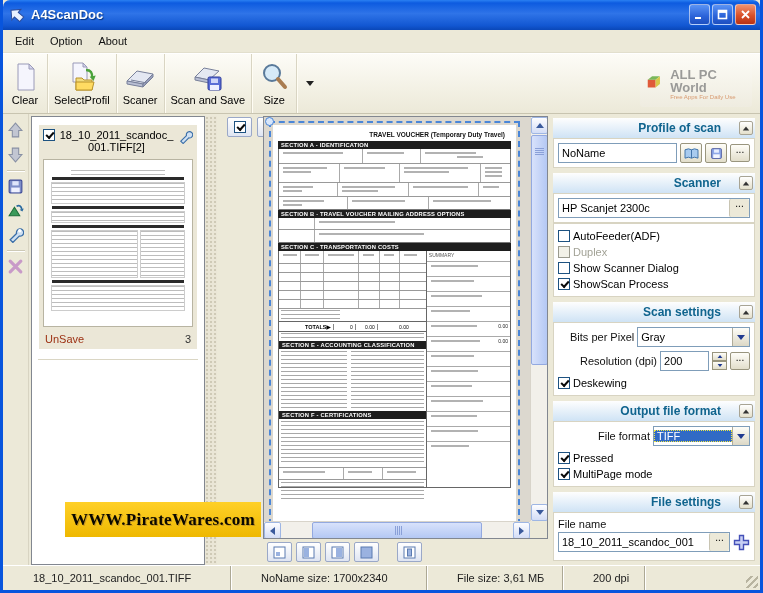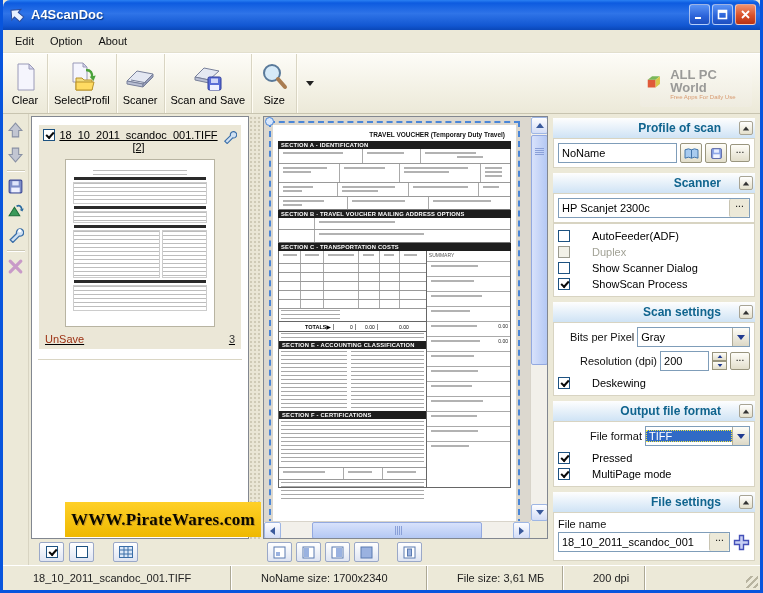--- a/index.html
+++ b/index.html
@@ -38,21 +38,21 @@
   .logo-title { font-size:13px; font-weight:bold; color:#9a9a98; line-height:13px; }
   .logo-tag { font-size:6px; color:#d89a70; }
 
   
   .main { flex:1; display:flex; min-height:0; }
   .side-tools { width:26px; flex:0 0 26px; background:#ece9d8; display:flex; flex-direction:column; align-items:center;
     padding-top:8px; gap:7px; border-right:1px solid #d8d4c2; }
   .side-tools .sep { width:18px; height:1px; background:#cdc9b6; box-shadow:0 1px 0 #fff; }
   .side-tools svg { width:17px; height:17px; }
 
-  .left-col { width:232px; flex:0 0 232px; display:flex; flex-direction:column; position:relative;text-decoration:underline; }
+  .left-col { width:232px; flex:0 0 232px; display:flex; flex-direction:row; position:relative; }
   .thumb-wrap { flex:1; display:flex; min-height:0; padding:2px 0 0 2px; }
   .thumb-list { flex:1; background:#fff; border:1px solid #828790; overflow:hidden; }
   .thumb-scroll { width:12px; background:#eae6d6;
     background-image:radial-gradient(#cfcaB6 1px, transparent 1px); background-size:4px 4px; }
 
   .thumb-card { margin:8px 7px 0 7px; background:#ebe7d7; padding:4px 4px 2px 4px; }
   .thumb-head { display:flex; align-items:flex-start; gap:4px; }
   .thumb-name { flex:1; font-size:11px; text-align:center; line-height:12px; word-break:break-all; }
   .thumb-img { width:150px; height:168px; background:#fff; border:1px solid #b8b4a2; margin:6px auto 4px auto; padding:10px 7px 6px 7px; }
   .thumb-foot { display:flex; font-size:11px; padding:2px 2px; }
@@ -128,21 +128,21 @@
   .collapse .arrow.up { border-bottom-color:#333; transform:scale(.8); }
   .grp-body { background:#fff; border:1px solid #d8d4c2; padding:4px 4px; }
   .row { display:flex; align-items:center; gap:3px; }
   .fld { border:1px solid #7f9db9; background:#fff; height:20px; display:flex; align-items:center; flex:1; min-width:0; }
   .fld input { border:0; outline:0; flex:1; min-width:0; font:11px "Liberation Sans",sans-serif; padding:0 3px; background:transparent; }
   .btn-el { min-width:20px; height:18px; border:1px solid #99957e; border-radius:2px;
     background:linear-gradient(180deg,#fefdf8,#e2decb); font-size:10px; line-height:8px; text-align:center; padding-top:1px; }
   .btn-el.inside { border:none; background:#ece9d8; border-left:1px solid #c8c4b2; height:18px; margin:0; }
   .icon-btn { width:22px; height:20px; border:1px solid #99957e; border-radius:2px;
     background:linear-gradient(180deg,#fefdf8,#e2decb); display:flex; align-items:center; justify-content:center; }
-  .cb-row { display:flex; align-items:center; gap:22px; font-size:11px; padding:2px 0; }
+  .cb-row { display:flex; align-items:center; gap:3px; font-size:11px; padding:2px 0; }
   .cb { width:12px; height:12px; border:1px solid #1d5281; background:#fff; position:relative; flex:0 0 12px; }
   .cb.checked::after { content:""; position:absolute; left:2px; top:2px; width:6px; height:3px;
     border-left:2px solid #0a0a0a; border-bottom:2px solid #0a0a0a; transform:rotate(-48deg); }
   .cb.disabled { border-color:#9a9a8e; background:#f2f1e8; }
   .dis-label { color:#a2a296; }
   .combo { border:1px solid #7f9db9; background:#fff; height:20px; display:flex; align-items:center; flex:1; min-width:0; }
   .combo .val { flex:1; font-size:11px; padding:0 3px; }
   .combo .val.selected { background:#316ac5; color:#fff; outline:1px dotted #f0e840; outline-offset:-1px; }
   .combo .drop { width:17px; height:18px; background:linear-gradient(180deg,#fefdf8,#dcd8c6); border-left:1px solid #b0ac9a;
     display:flex; align-items:center; justify-content:center; }
@@ -729,21 +729,21 @@
       </div>
 
       <div class="grp-head">
         <span class="grp-title">Output file format</span>
         <span class="collapse">
             <span class="arrow up"></span>
           </span>
       </div>
       <div class="grp-body">
         <div class="row" style="margin-bottom:4px">
-          <span class="inline-label" style="margin-left:32px">File format</span>
+          <span class="inline-label" style="margin-left:40px">File format</span>
           <div class="combo">
             <span class="val selected">TIFF</span>
             <span class="drop">
                 <span class="arrow down" style="border-top-color:#203a90"></span>
               </span>
           </div>
         </div>
         <div class="cb-row">
             <span class="cb checked"></span>
           <span>Pressed</span>

